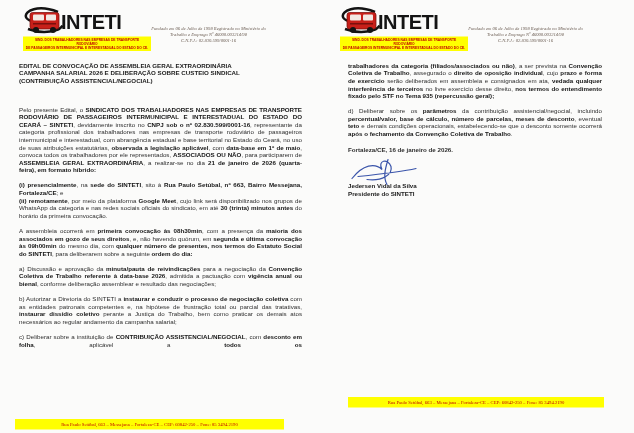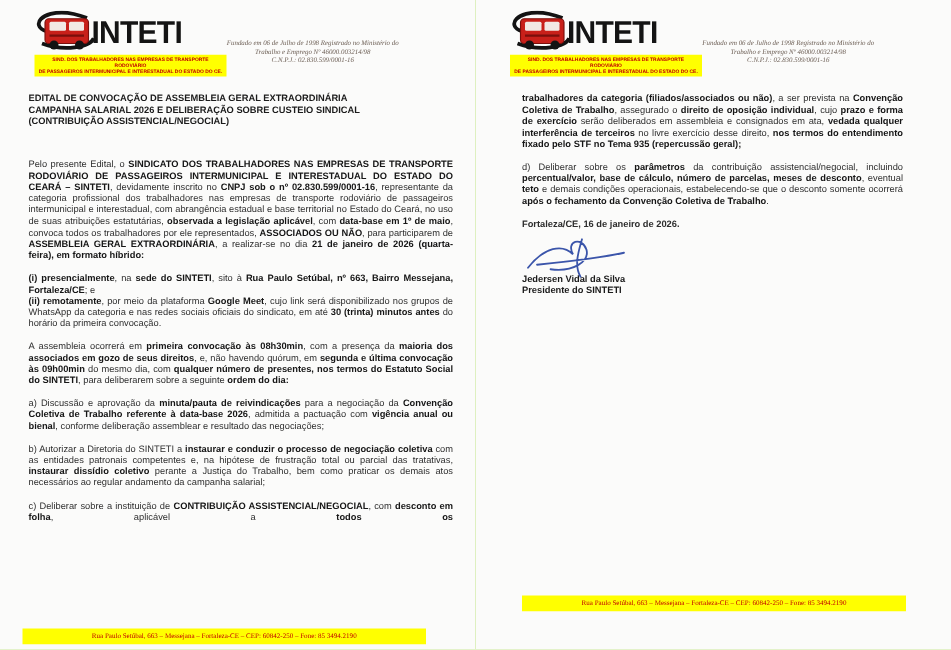--- a/index.html
+++ b/index.html
@@ -1,19 +1,19 @@
 <!DOCTYPE html>
 <html><head>
 <meta charset="utf-8">
 <style>
   * { margin:0; padding:0; box-sizing:border-box; }
   html, body { background:#ffffff; }
   .viewport {
     position:relative; width:634px; height:433px; overflow:hidden;
-    background:#84cc16;
+    background:#404040;
   }
   .doc {
     position:absolute; top:0; left:0; width:1268px; height:866px;
     transform:scale(0.5); transform-origin:0 0;
     font-family:"Liberation Sans", sans-serif;
   }
   .page { position:absolute; top:0; width:634px; height:866px; background:#fbfbfa; }
   .page-1 { left:0; }
   .page-2 { left:634px; }
 

